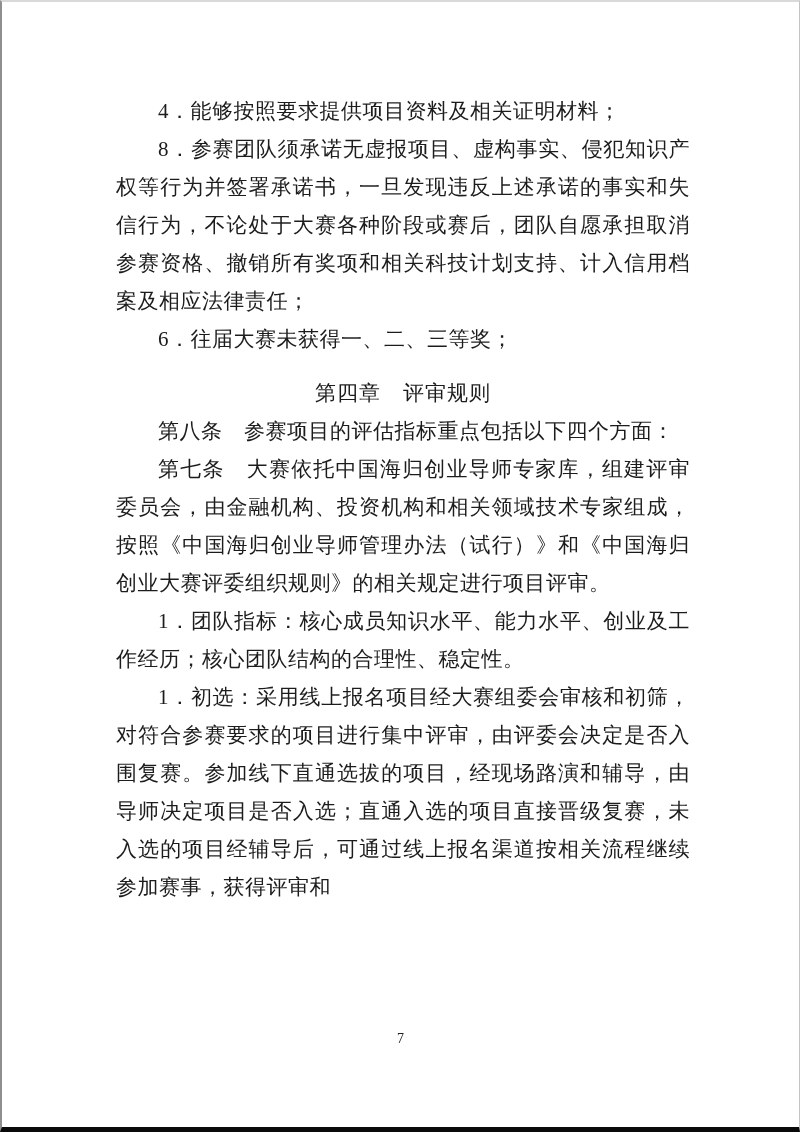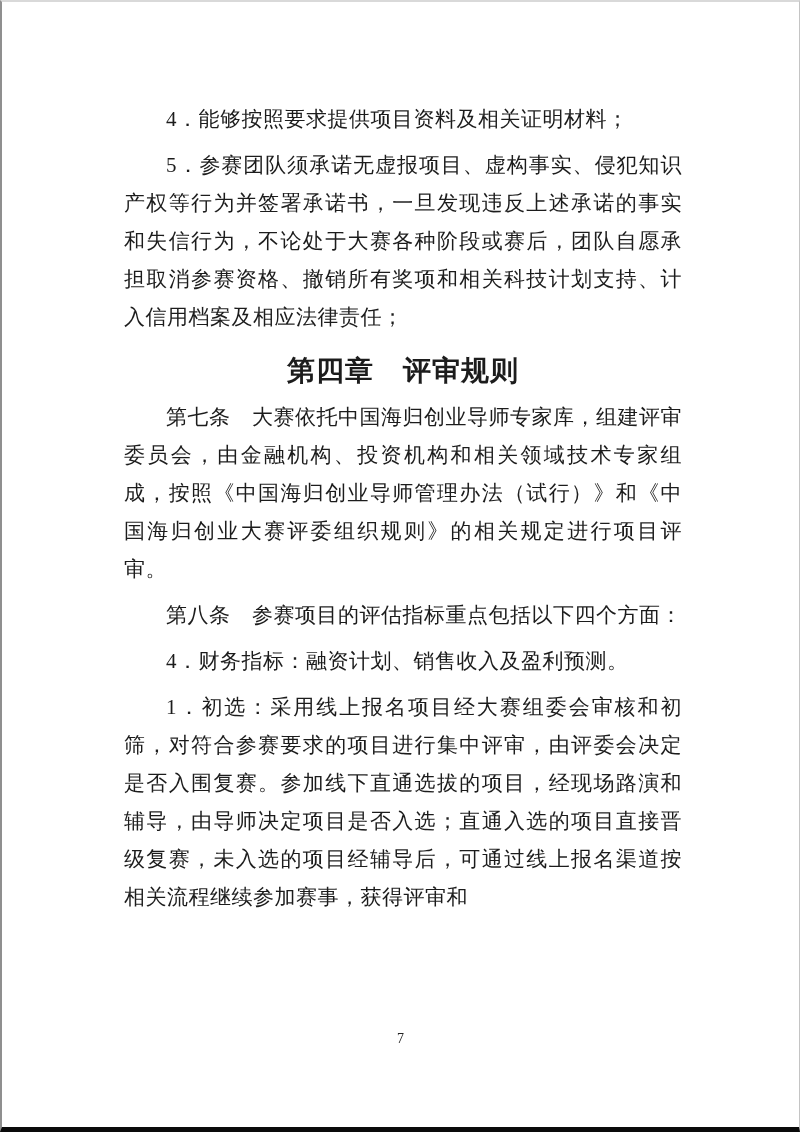--- a/index.html
+++ b/index.html
@@ -26,28 +26,28 @@
     position: absolute;
     top: 90px;
     left: 114px;
     width: 574px;
     font-size: 21px;
     line-height: 38px;
     text-align: justify;
     letter-spacing: 0.5px;
   }
   p.body {
-    margin: 8px;
+    margin: 0;
     text-indent: 2em;
   }
   h2.chapter {
     margin: 16px 0 0 0;
     padding: 0;
-    font-size: 28px;
-    font-weight: bold;
+    font-size: 21px;
+    font-weight: normal;
     text-align: center;
     text-indent: 0;
     line-height: 38px;
     letter-spacing: 1px;
   }
   .page-number {
     position: absolute;
     bottom: 80px;
     left: 0;
     right: 0;
@@ -55,21 +55,22 @@
     font-size: 14px;
     color: #222222;
   }
 </style>
 </head>
 <body>
 
 <div class="page">
   <div class="content">
     <p class="body">4．能够按照要求提供项目资料及相关证明材料；</p>
-    <p class="body">5．参赛团队须承诺无虚报项目、虚构事实、侵犯知识产权等行为并签署承诺书，一旦发现违反上述承诺的事实和失信行为，不论处于大赛各种阶段或赛后，团队自愿承担取消参赛资格、撤销所有奖项和相关科技计划支持、计入信用档案及相应法律责任；</p>
+    <p class="body">8．参赛团队须承诺无虚报项目、虚构事实、侵犯知识产权等行为并签署承诺书，一旦发现违反上述承诺的事实和失信行为，不论处于大赛各种阶段或赛后，团队自愿承担取消参赛资格、撤销所有奖项和相关科技计划支持、计入信用档案及相应法律责任；</p>
+    <p class="body">6．往届大赛未获得一、二、三等奖；</p>
     <h2 class="chapter">第四章　评审规则</h2>
+    <p class="body">第八条　参赛项目的评估指标重点包括以下四个方面：</p>
     <p class="body">第七条　大赛依托中国海归创业导师专家库，组建评审委员会，由金融机构、投资机构和相关领域技术专家组成，按照《中国海归创业导师管理办法（试行）》和《中国海归创业大赛评委组织规则》的相关规定进行项目评审。</p>
-    <p class="body">第八条　参赛项目的评估指标重点包括以下四个方面：</p>
-    <p class="body">4．财务指标：融资计划、销售收入及盈利预测。</p>
+    <p class="body">1．团队指标：核心成员知识水平、能力水平、创业及工作经历；核心团队结构的合理性、稳定性。</p>
     <p class="body">1．初选：采用线上报名项目经大赛组委会审核和初筛，对符合参赛要求的项目进行集中评审，由评委会决定是否入围复赛。参加线下直通选拔的项目，经现场路演和辅导，由导师决定项目是否入选；直通入选的项目直接晋级复赛，未入选的项目经辅导后，可通过线上报名渠道按相关流程继续参加赛事，获得评审和</p>
   </div>
   <div class="page-number">7</div>
 </div>
 
 </body></html>

